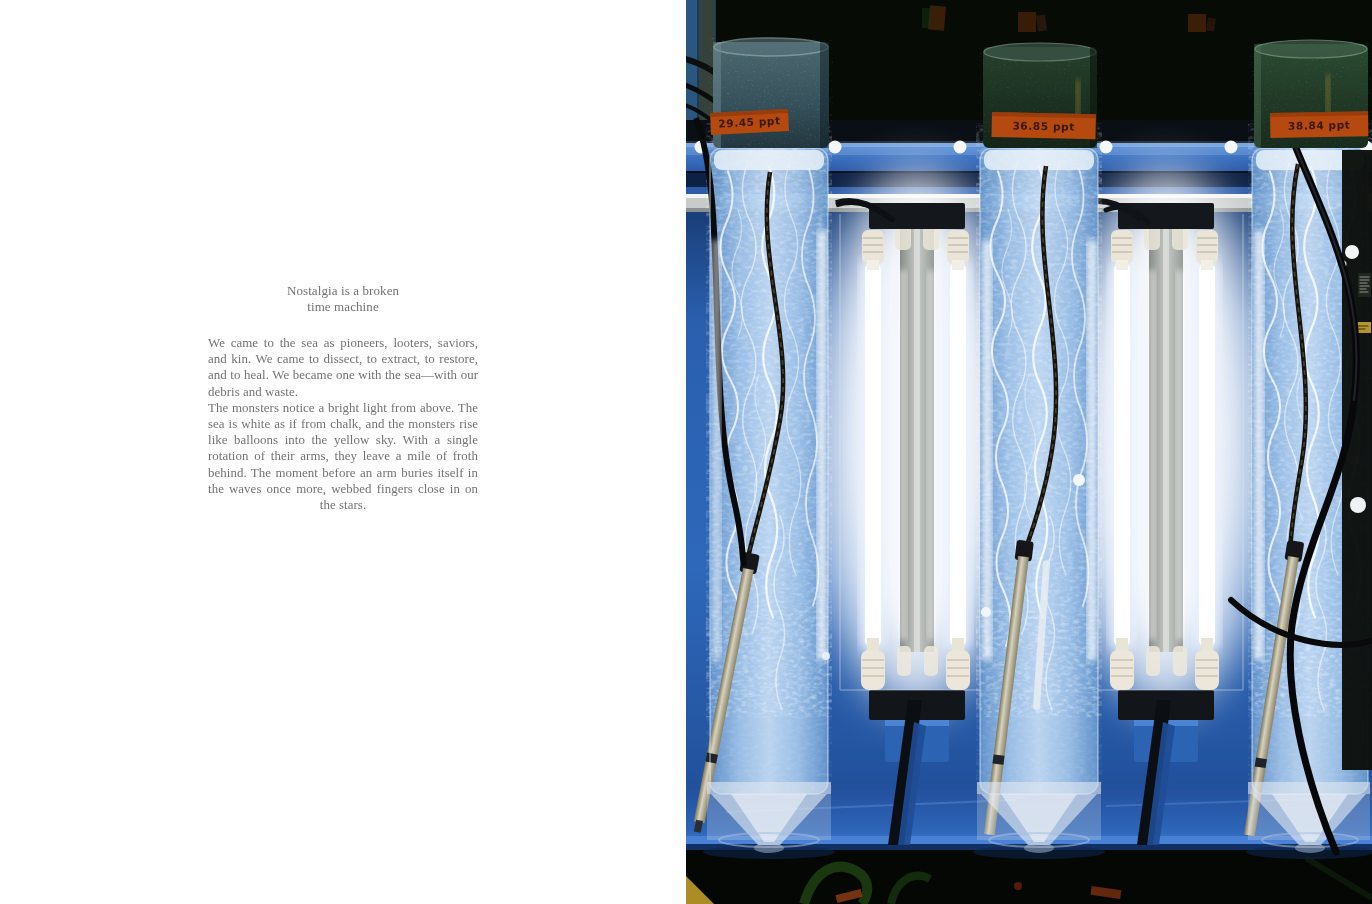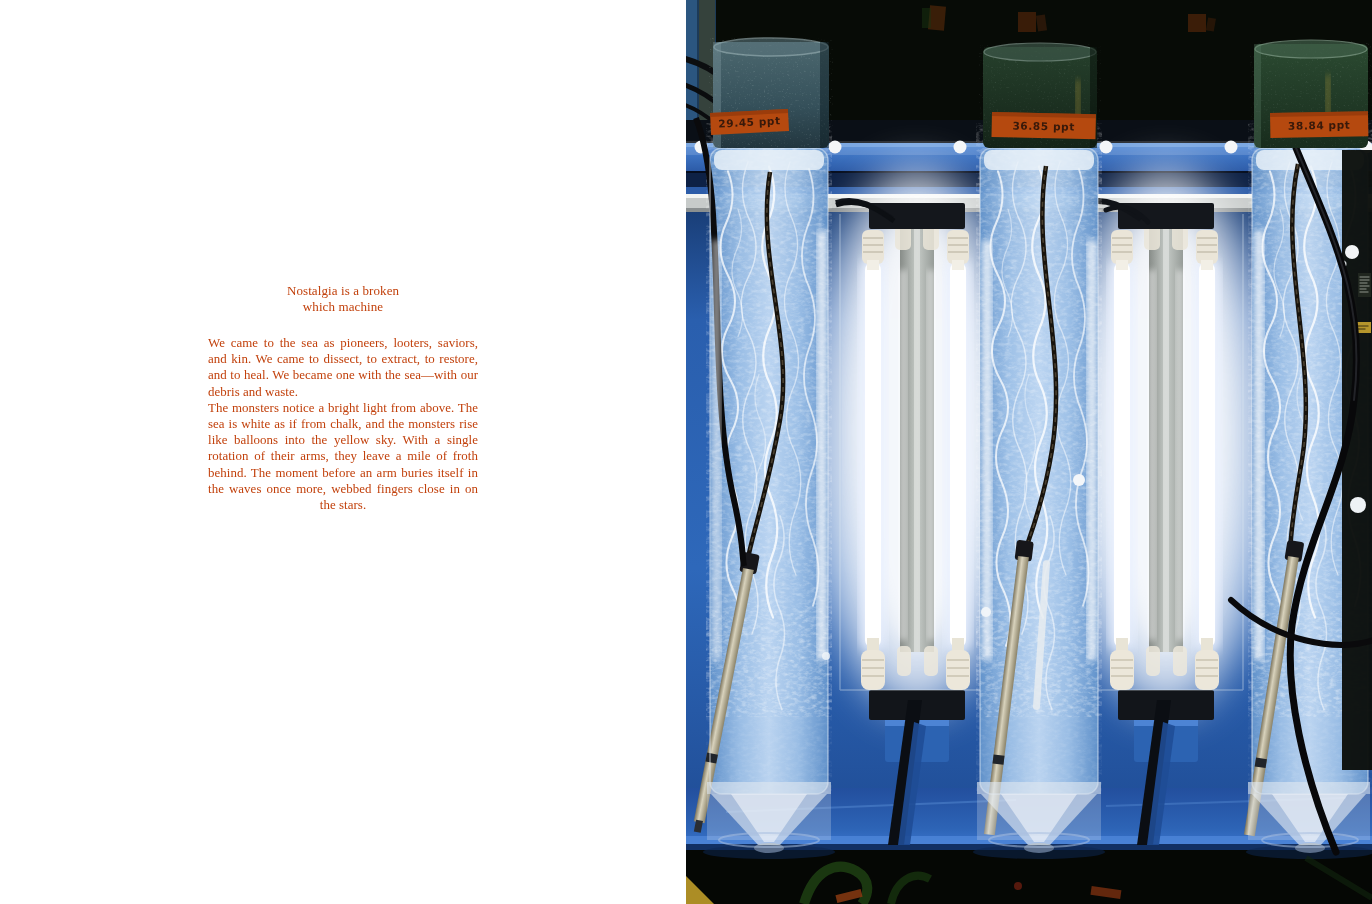--- a/index.html
+++ b/index.html
@@ -4,21 +4,21 @@
 <style>
   html,body{margin:0;padding:0;background:#222;}
   .spread{
     position:relative;width:1372px;height:904px;background:#ffffff;
     overflow:hidden;display:flex;font-family:"Liberation Serif", serif;
   }
   .page-left{position:relative;width:686px;height:904px;background:#ffffff;flex:0 0 686px;}
   .page-right{position:relative;width:686px;height:904px;flex:0 0 686px;background:#070b06;}
   .text-block{
     position:absolute;top:283px;left:50%;transform:translateX(-50%);
-    width:270px;color:#c2410c;
+    width:270px;color:#737373;
   }
   .poem-title{
     text-align:center;font-size:13px;line-height:16px;font-weight:500;
     margin:0 0 20px 0;letter-spacing:.1px;
   }
   .poem-title span{display:block;}
   .text-block p{
     margin:0;font-size:12.9px;line-height:16.2px;text-align:justify;
     letter-spacing:.05px;
   }
@@ -28,21 +28,21 @@
 </style>
 </head>
 <body>
 
 <div class="spread">
 
   <div class="page-left">
     <div class="text-block">
       <h1 class="poem-title">
         <span>Nostalgia is a broken</span>
-        <span>which machine</span>
+        <span>time machine</span>
       </h1>
       <p>We came to the sea as pioneers, looters, saviors, and kin. We came to dissect, to extract, to restore, and to heal. We became one with the sea—with our debris and waste.</p>
       <p class="center-last">The monsters notice a bright light from above. The sea is white as if from chalk, and the monsters rise like balloons into the yellow sky. With a single rotation of their arms, they leave a mile of froth behind. The moment before an arm buries itself in the waves once more, webbed fingers close in on the stars.</p>
     </div>
   </div>
 
   <div class="page-right">
   <svg width="686" height="904" viewBox="0 0 686 904" role="img">
     <defs>
       <linearGradient id="panelGrad" x1="0" y1="0" x2="0" y2="1">

